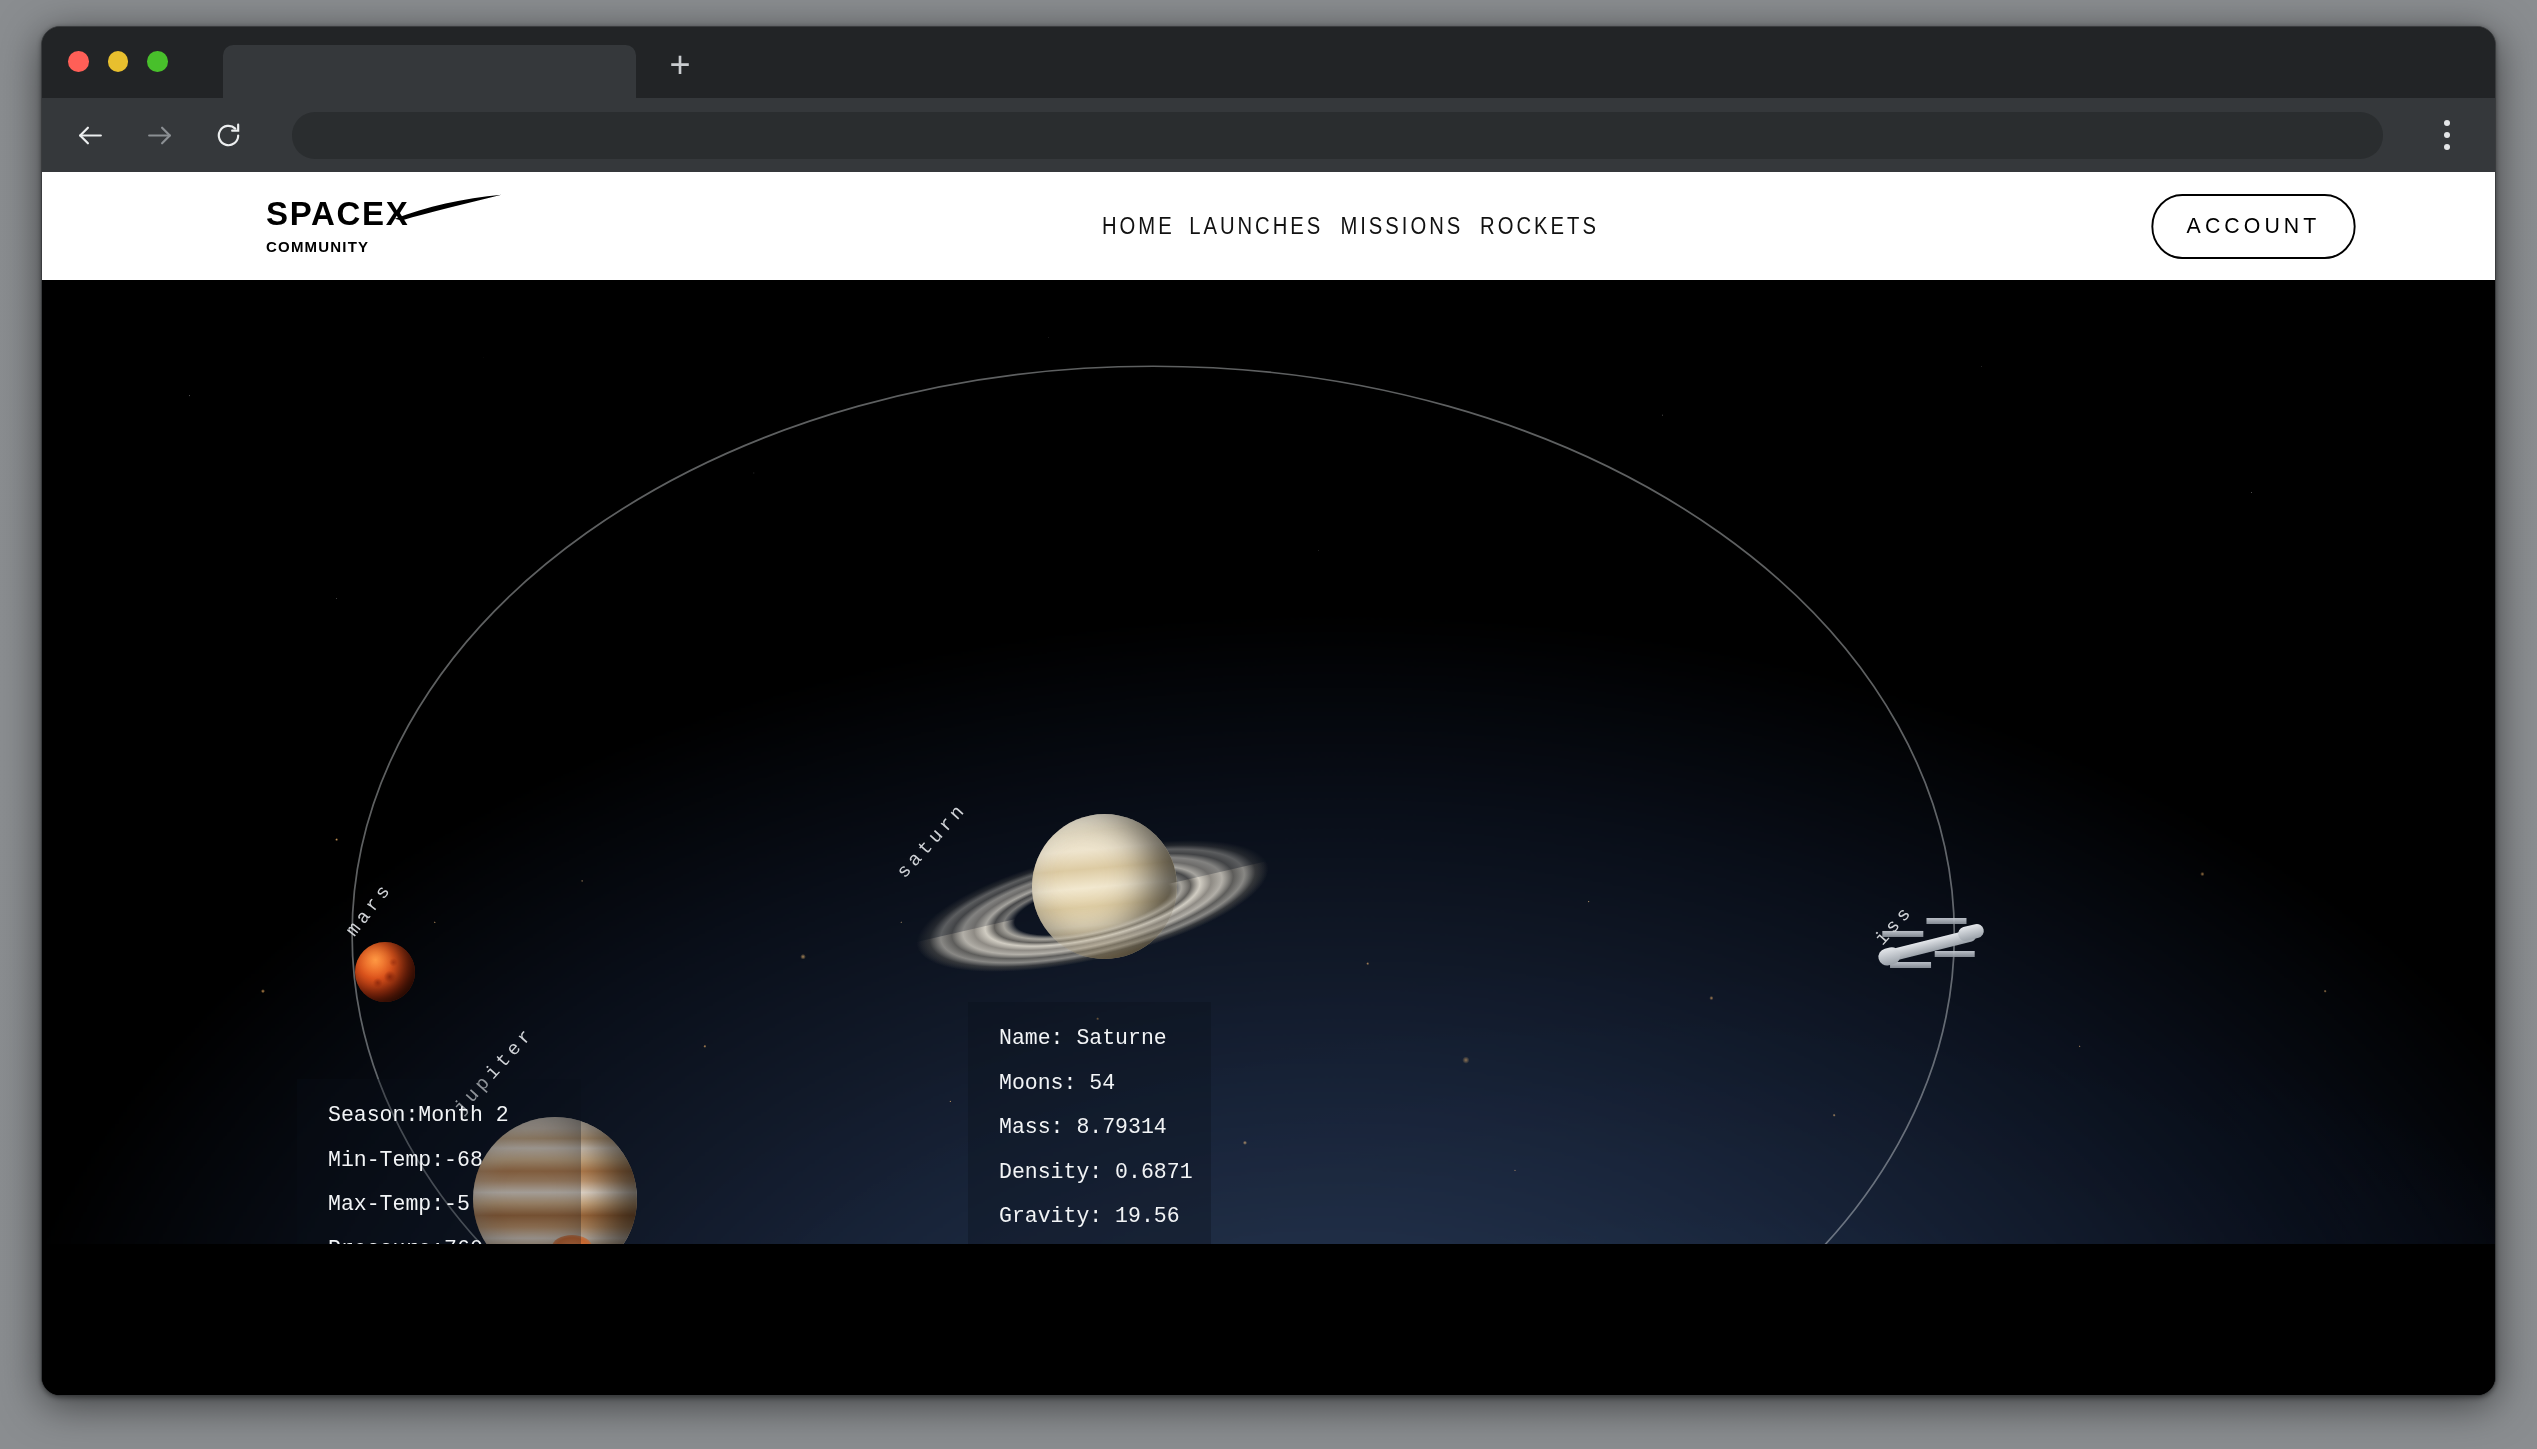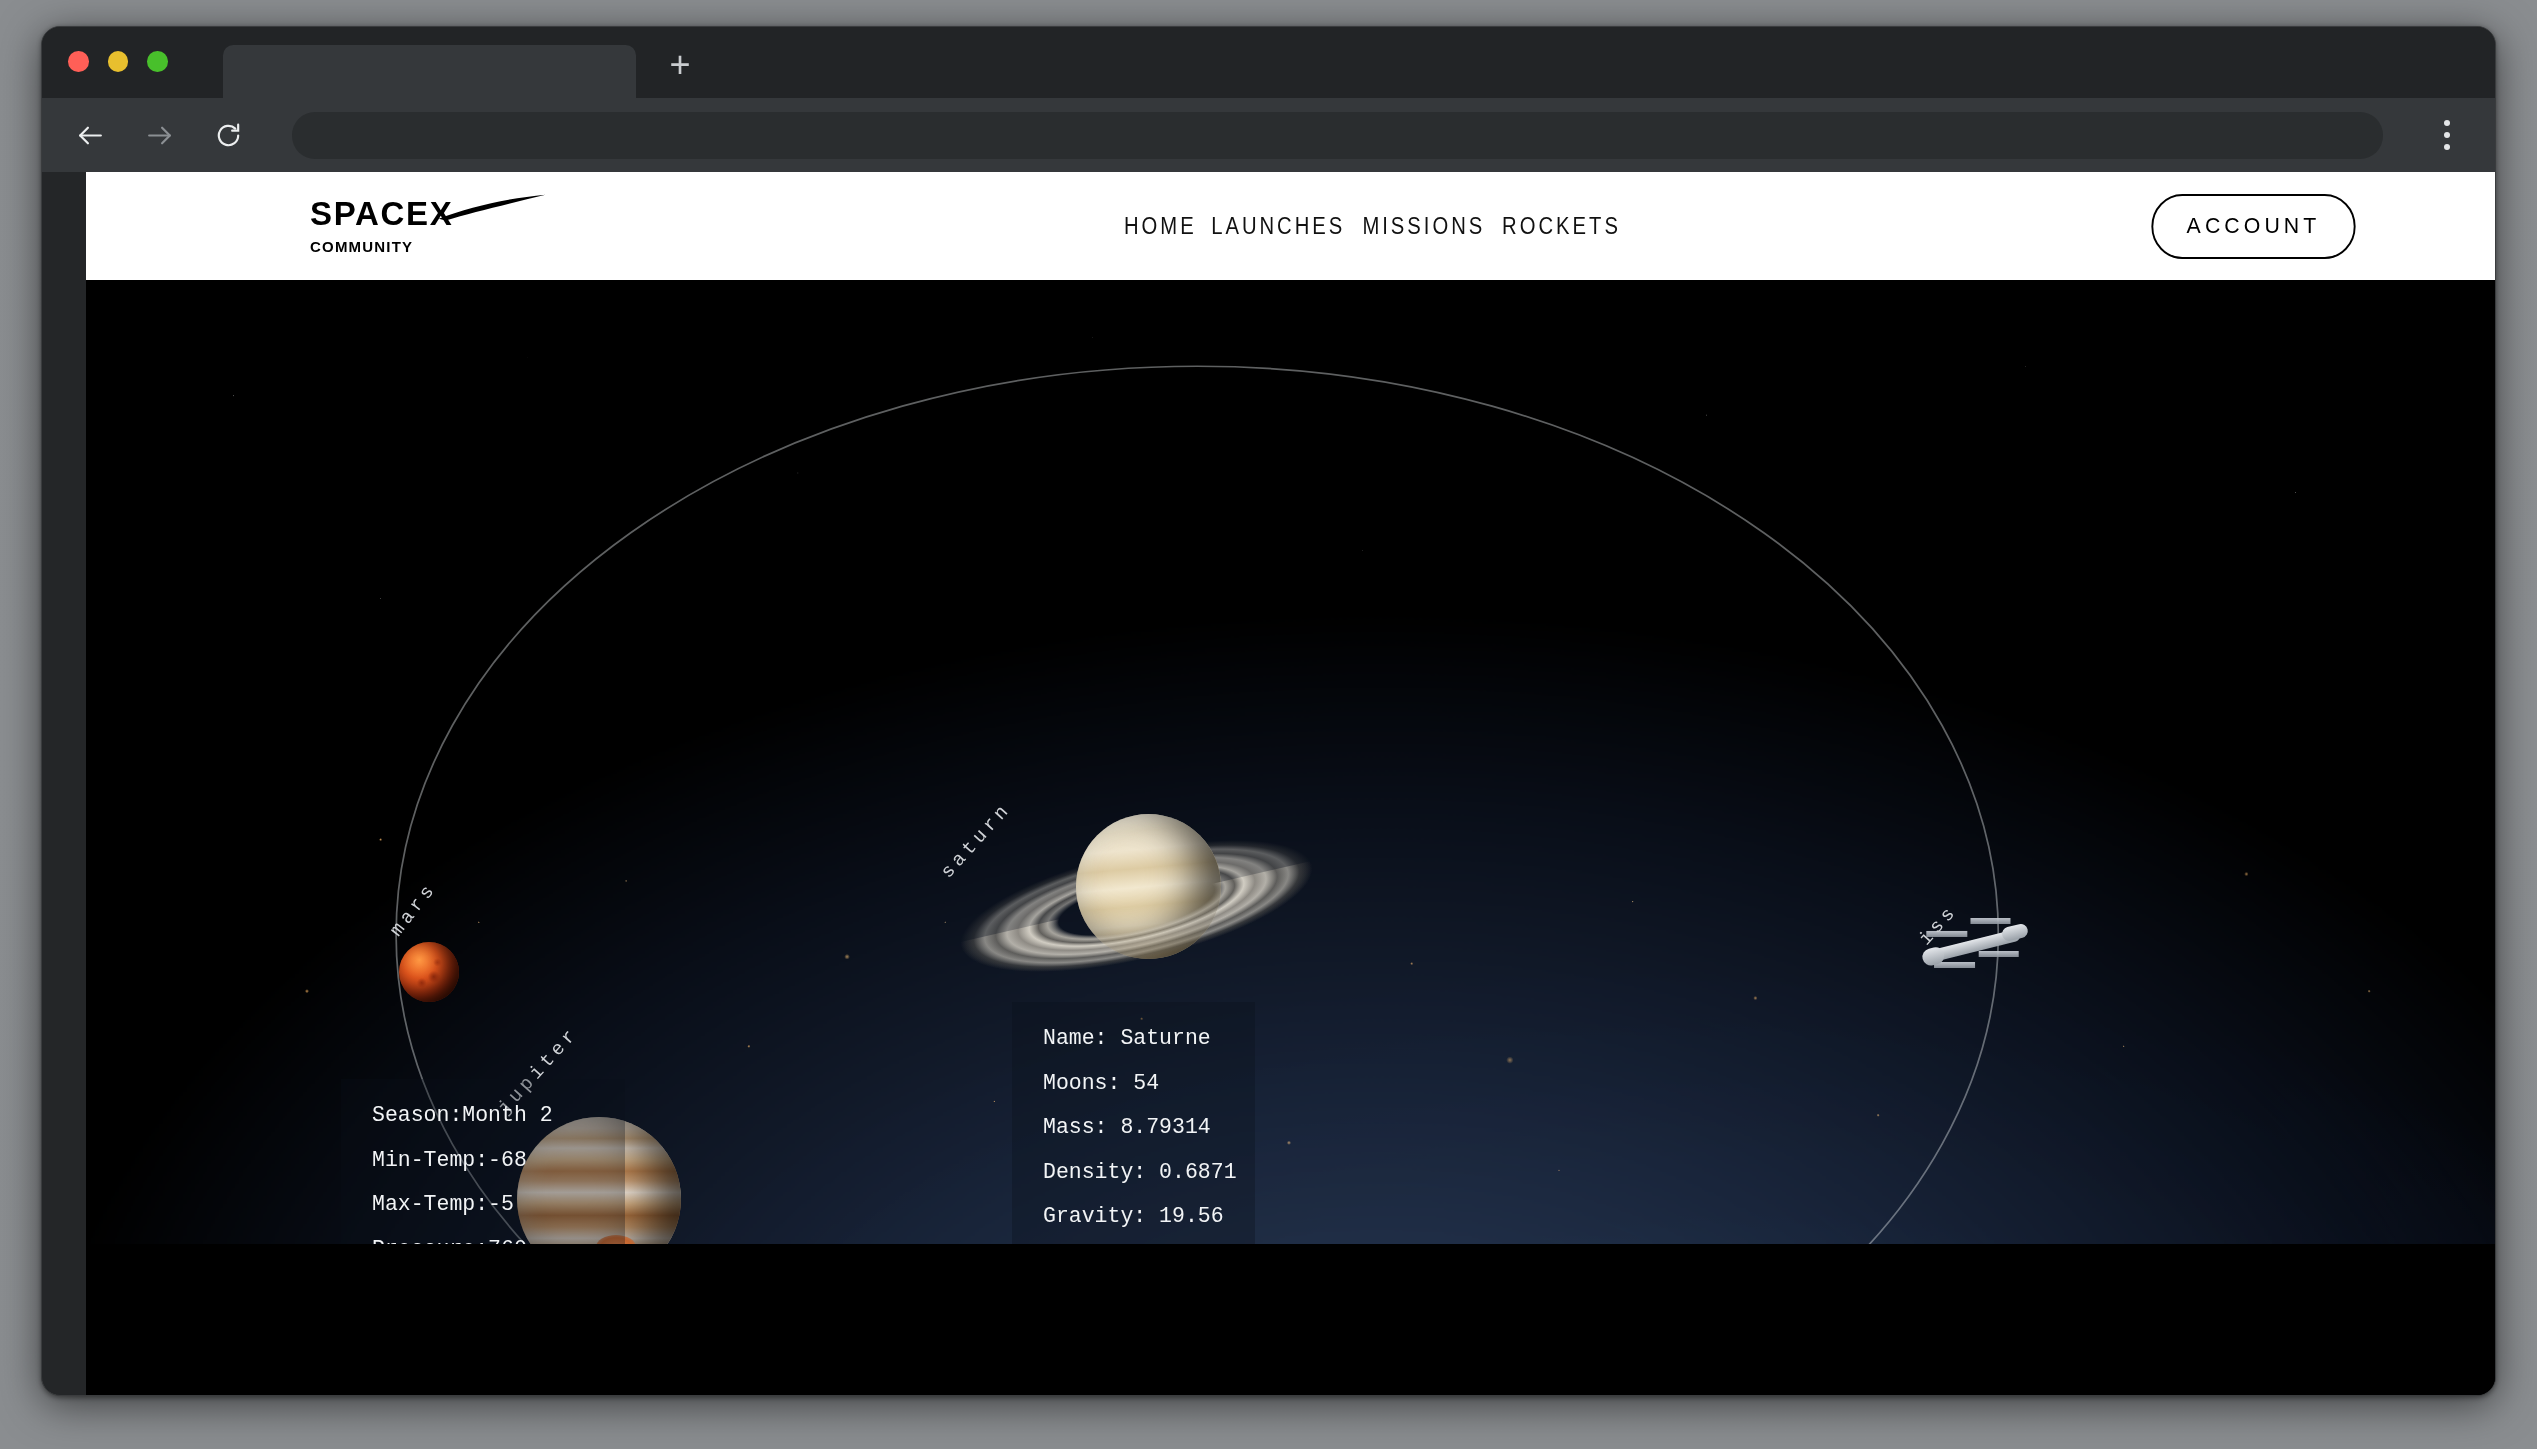--- a/index.html
+++ b/index.html
@@ -125,21 +125,20 @@
     width: 6px; height: 6px; border-radius: 50%;
     background: #e4e6e8; display: block;
   }
 
   
   #viewport {
     position: relative;
     height: 1225px;
     background: #000;
     overflow: hidden;
-    margin-left: 44px;
   }
 
   
   #site-header {
     position: relative;
     z-index: 30;
     height: 108px;
     background: #ffffff;
     display: flex;
     align-items: center;

